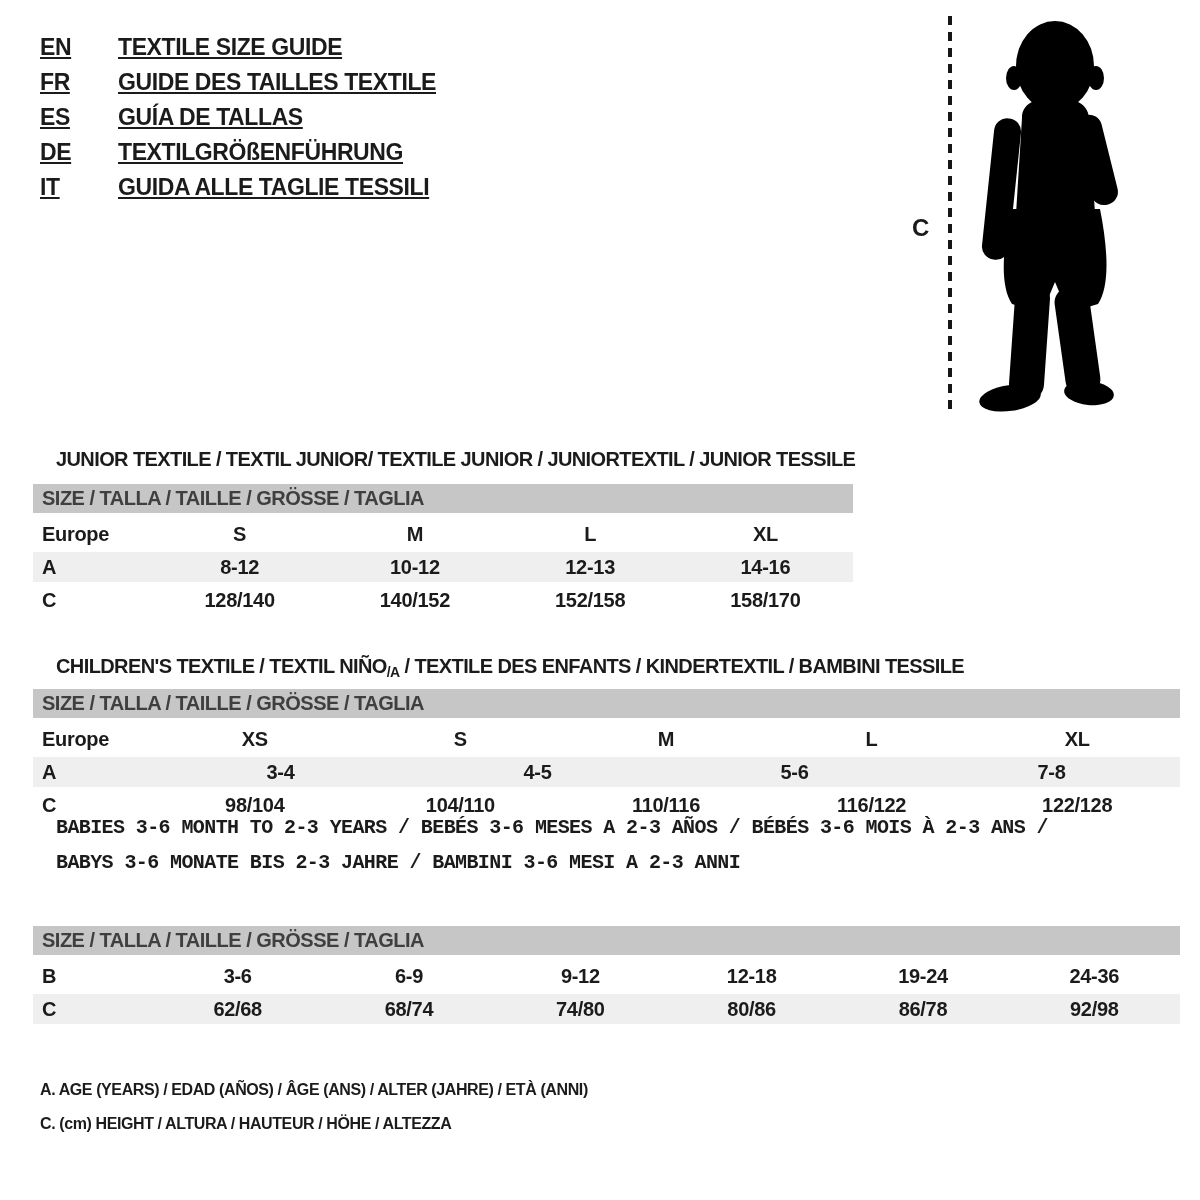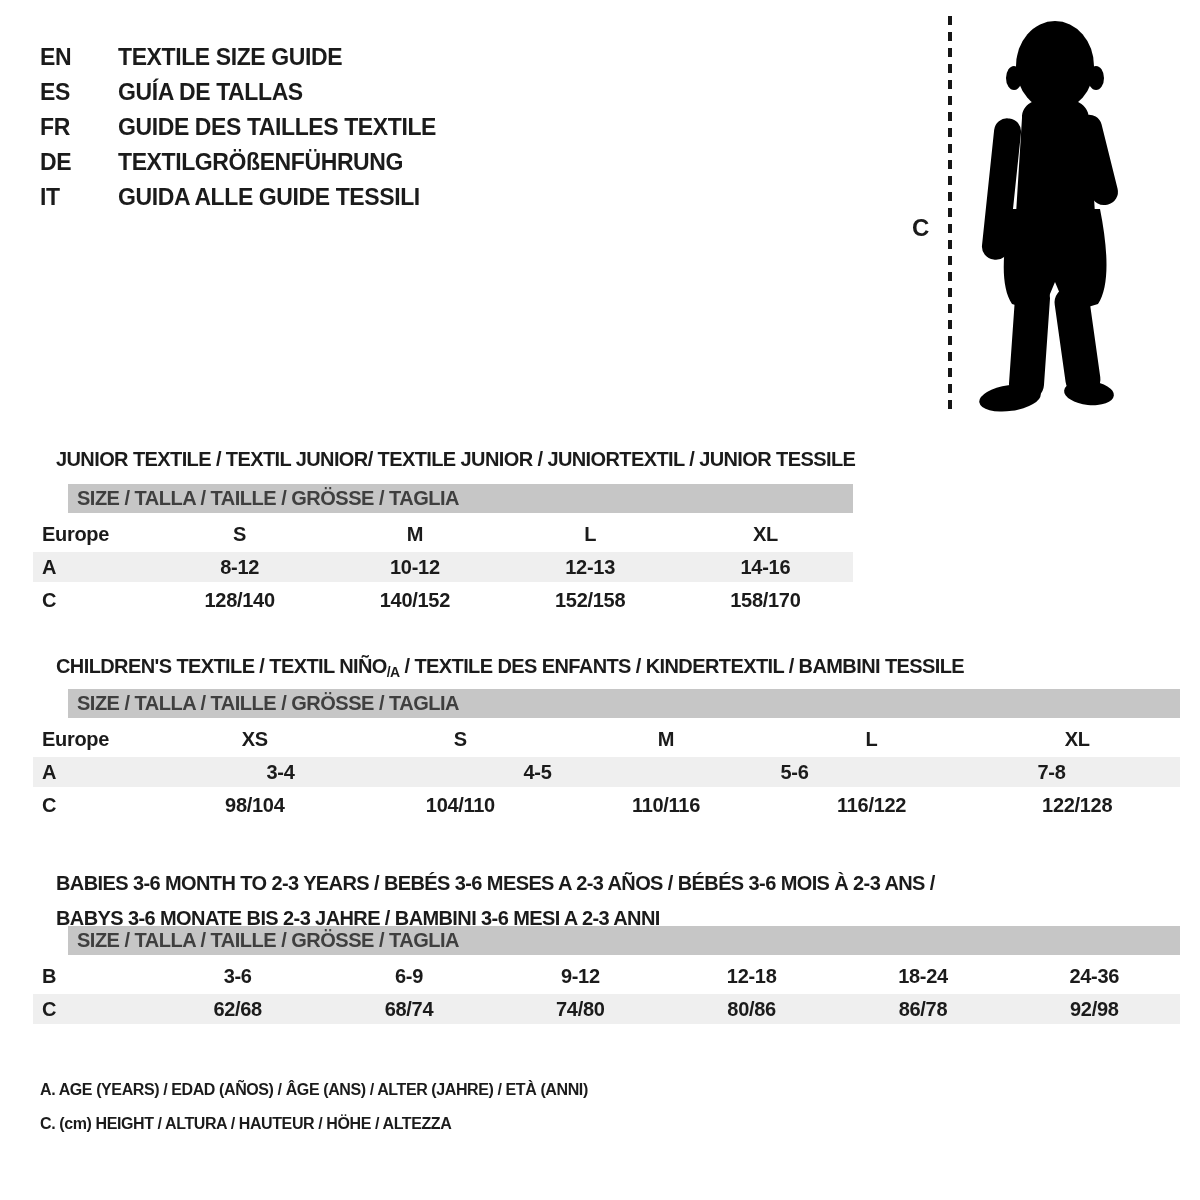--- a/index.html
+++ b/index.html
@@ -7,76 +7,76 @@
     --row-alt-bg:#efefef;
     --text:#1b1b1b;
     --bar-text:#3f3f3f;
   }
   html,body{margin:0;padding:0;background:#fff;}
   body{
     position:relative;width:1200px;height:1200px;overflow:hidden;
     font-family:"Liberation Sans", sans-serif;font-weight:bold;color:var(--text);
   }
   
-  .lang-block{position:absolute;left:40px;top:40px;}
+  .lang-block{position:absolute;left:40px;top:30px;text-decoration:underline;}
   .lang-row{display:flex;height:35px;align-items:center;font-size:23px;letter-spacing:-0.4px;}
   .lang-row .code{width:78px;}
   
   .dash-line{
     position:absolute;left:948px;top:16px;width:4px;height:400px;
     background:repeating-linear-gradient(to bottom,#161616 0 9px,transparent 9px 16px);
   }
   .c-label{position:absolute;left:912px;top:214px;font-size:24px;}
   .toddler{position:absolute;left:960px;top:14px;}
   .toddler *{fill:#000;}
   
   .sec-title{position:absolute;left:40px;margin:16px;font-size:20px;letter-spacing:-0.6px;white-space:nowrap;}
   .sec-title .sub{font-size:14px;vertical-align:-4px;}
   .tbl{position:absolute;left:33px;}
   .size-bar{
     height:29px;line-height:29px;background:var(--bar-bg);color:var(--bar-text);
-    font-size:20px;letter-spacing:-0.5px;padding-left:9px;margin-bottom:6px;margin-left:35px;
+    font-size:20px;letter-spacing:-0.5px;padding-left:9px;margin-bottom:6px;
   }
   .trow{display:flex;height:30px;line-height:30px;font-size:20px;margin-bottom:3px;letter-spacing:-0.3px;justify-content:space-between;}
   .trow .lbl{width:110px;padding-left:9px;}
   .trow .val{flex:1;text-align:center;}
   .alt{background:var(--row-alt-bg);}
   #junior-title{top:432px;}
   #junior-tbl{top:484px;width:820px;}
   #children-title{top:639px;}
   #children-tbl{top:689px;width:1147px;}
-  #babies-title{top:850px;line-height:35px;}
+  #babies-title{top:794px;line-height:35px;font-family:Liberation Mono, monospace;}
   #babies-tbl{top:926px;width:1147px;}
   
   .legend{position:absolute;left:40px;top:1073px;}
   .legend div{height:34px;line-height:34px;font-size:16px;letter-spacing:-0.4px;white-space:nowrap;}
 </style>
 </head>
 <body>
 
 <div class="lang-block">
   <div class="lang-row">
     <span class="code">EN</span>
     <span class="title">TEXTILE SIZE GUIDE</span>
   </div>
   <div class="lang-row">
+    <span class="code">FR</span>
+    <span class="title">GUIDE DES TAILLES TEXTILE</span>
+  </div>
+  <div class="lang-row">
     <span class="code">ES</span>
     <span class="title">GUÍA DE TALLAS</span>
-  </div>
-  <div class="lang-row">
-    <span class="code">FR</span>
-    <span class="title">GUIDE DES TAILLES TEXTILE</span>
   </div>
   <div class="lang-row">
     <span class="code">DE</span>
     <span class="title">TEXTILGRÖßENFÜHRUNG</span>
   </div>
   <div class="lang-row">
     <span class="code">IT</span>
-    <span class="title">GUIDA ALLE GUIDE TESSILI</span>
+    <span class="title">GUIDA ALLE TAGLIE TESSILI</span>
   </div>
 </div>
 
 <span class="c-label">C</span>
 <div class="dash-line"></div>
 <svg class="toddler" width="178" height="404" viewBox="0 0 178 404" aria-hidden="true">
   <ellipse cx="95" cy="52" rx="39" ry="45"></ellipse>
   <ellipse cx="54" cy="64" rx="8" ry="12"></ellipse>
   <ellipse cx="136" cy="64" rx="8" ry="12"></ellipse>
   <path d="M62,104 C62,90 74,84 95,84 C116,84 128,90 129,104 L135,200 C136,216 124,224 95,224 C66,224 55,216 56,200 Z"></path>
@@ -149,21 +149,21 @@
   <span style="display:block">BABYS 3-6 MONATE BIS 2-3 JAHRE / BAMBINI 3-6 MESI A 2-3 ANNI</span>
 </h2>
 <div class="tbl" id="babies-tbl">
   <div class="size-bar">SIZE / TALLA / TAILLE / GRÖSSE / TAGLIA</div>
   <div class="trow">
     <span class="lbl">B</span>
     <span class="val">3-6</span>
     <span class="val">6-9</span>
     <span class="val">9-12</span>
     <span class="val">12-18</span>
-    <span class="val">18-24</span>
+    <span class="val">19-24</span>
     <span class="val">24-36</span>
   </div>
   <div class="trow alt">
     <span class="lbl">C</span>
     <span class="val">62/68</span>
     <span class="val">68/74</span>
     <span class="val">74/80</span>
     <span class="val">80/86</span>
     <span class="val">86/78</span>
     <span class="val">92/98</span>

